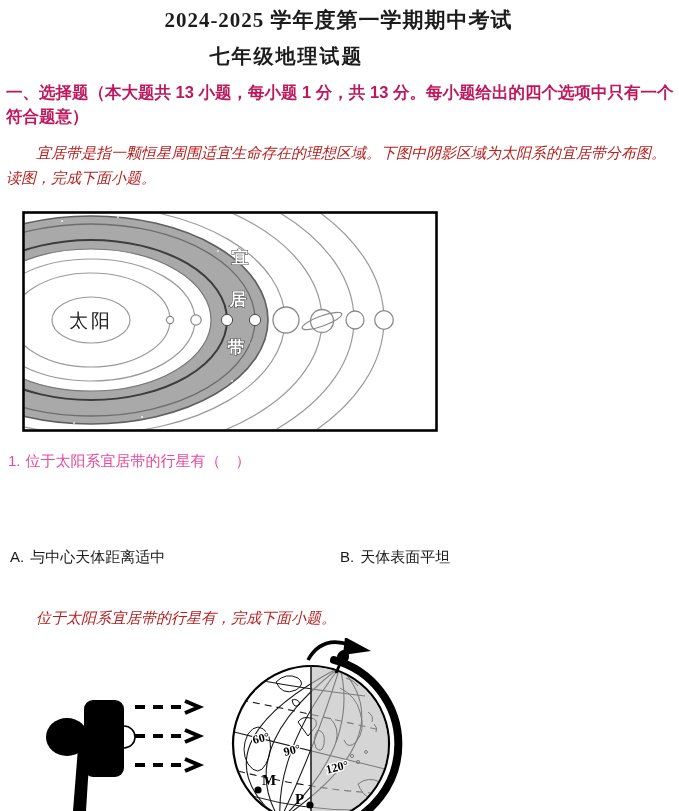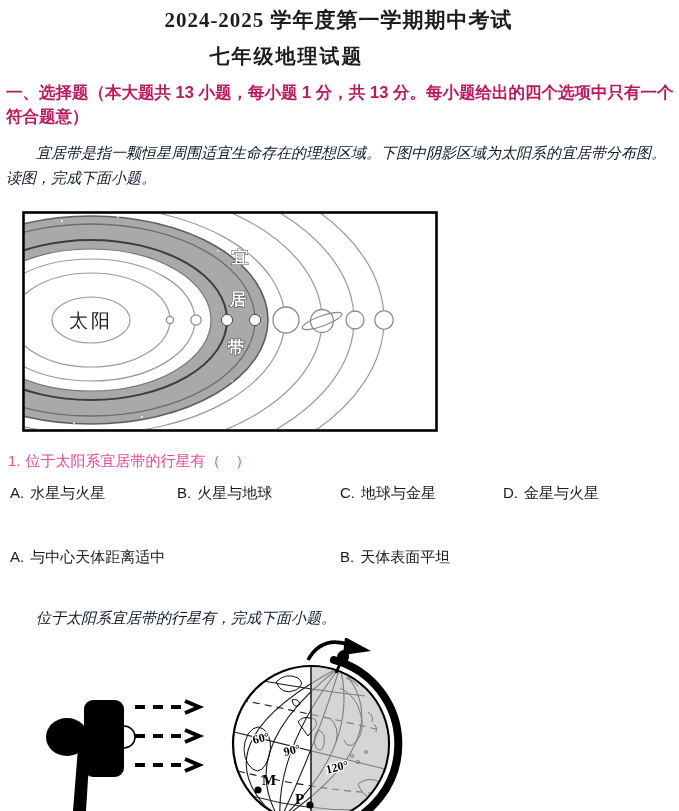--- a/index.html
+++ b/index.html
@@ -20,21 +20,21 @@
     font-size:20px; font-weight:bold; letter-spacing:2px;
   }
   #section-heading {
     top:80px; left:6px; width:668px;
     font-size:16.5px; font-weight:bold; line-height:24px;
     font-family:"Liberation Sans", sans-serif; color:#be185d;
   }
   .intro {
     left:6px; width:670px; font-size:15px; line-height:25px;
     font-style:italic; font-family:"Liberation Serif", serif;
-    text-indent:2em; color:#0f172a;
+    text-indent:2em; color:#b91c1c;
   }
   #intro1 { top:141px; }
   #intro2 { top:606px; }
   .qstem {
     left:8px; font-size:15px; font-family:"Liberation Sans", sans-serif; color:#ec4899;
   }
   .qnum { margin-right:5px; }
   .optrow { left:0; top:0; width:679px; height:20px; }
   .opt {
     position:absolute; font-size:15px; font-family:"Liberation Sans", sans-serif;
@@ -115,26 +115,20 @@
         <text x="218" y="52">宜</text>
         <text x="216" y="94">居</text>
         <text x="214" y="142">带</text>
       </g>
     </g>
     <rect x="1.5" y="1.5" width="413" height="218" fill="none" stroke="#000" stroke-width="2.6"></rect>
   </svg>
 
   <div class="abs qstem" style="top:452px;">
     <span class="qnum">1.</span><span>位于太阳系宜居带的行星有（　）</span>
-  </div>
-  <div class="abs optrow" style="top:484px;">
-    <span class="opt" style="left:10px;"><span class="olabel">A.</span><span>水星与火星</span></span>
-    <span class="opt" style="left:177px;"><span class="olabel">B.</span><span>火星与地球</span></span>
-    <span class="opt" style="left:340px;"><span class="olabel">C.</span><span>地球与金星</span></span>
-    <span class="opt" style="left:503px;"><span class="olabel">D.</span><span>金星与火星</span></span>
   </div>
 
   <div class="abs optrow" style="top:548px;">
     <span class="opt" style="left:10px;"><span class="olabel">A.</span><span>与中心天体距离适中</span></span>
     <span class="opt" style="left:340px;"><span class="olabel">B.</span><span>天体表面平坦</span></span>
   </div>
 
   <div id="intro2" class="abs intro">位于太阳系宜居带的行星有，完成下面小题。</div>
 
   <svg id="fig-globe" class="abs" width="420" height="173" viewBox="0 0 420 173">

